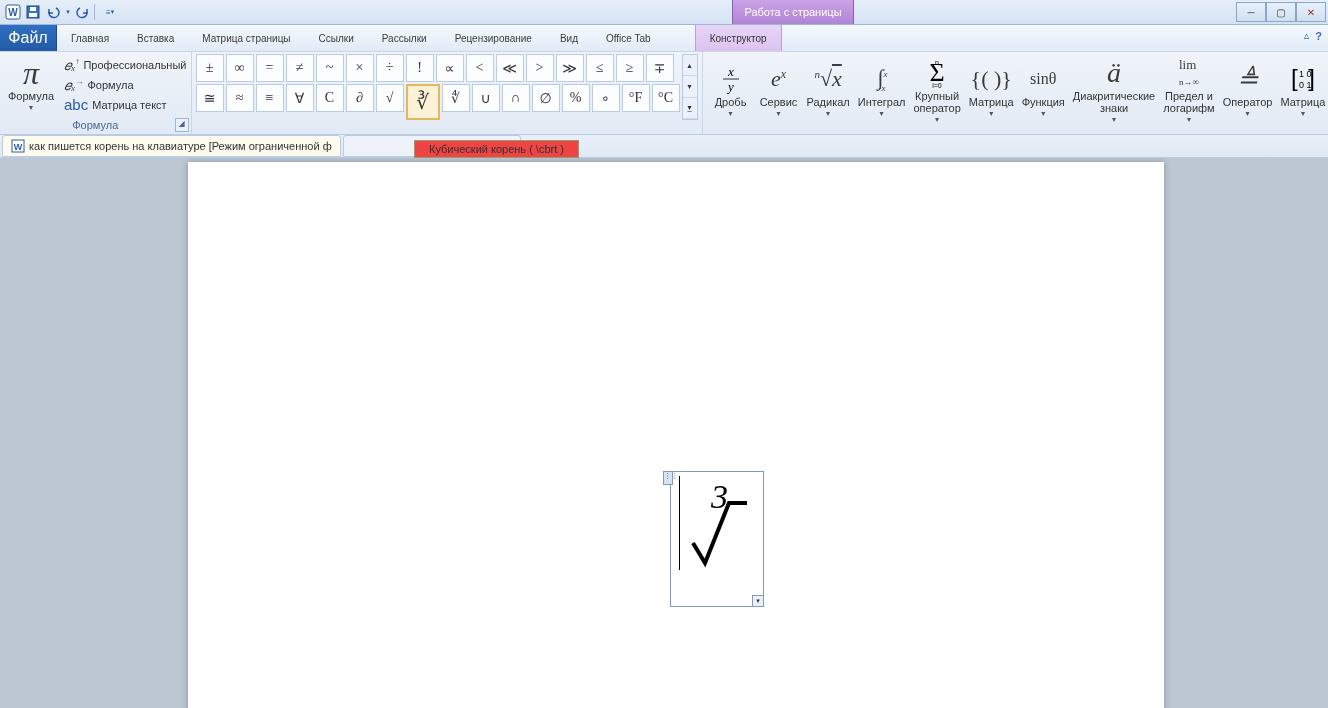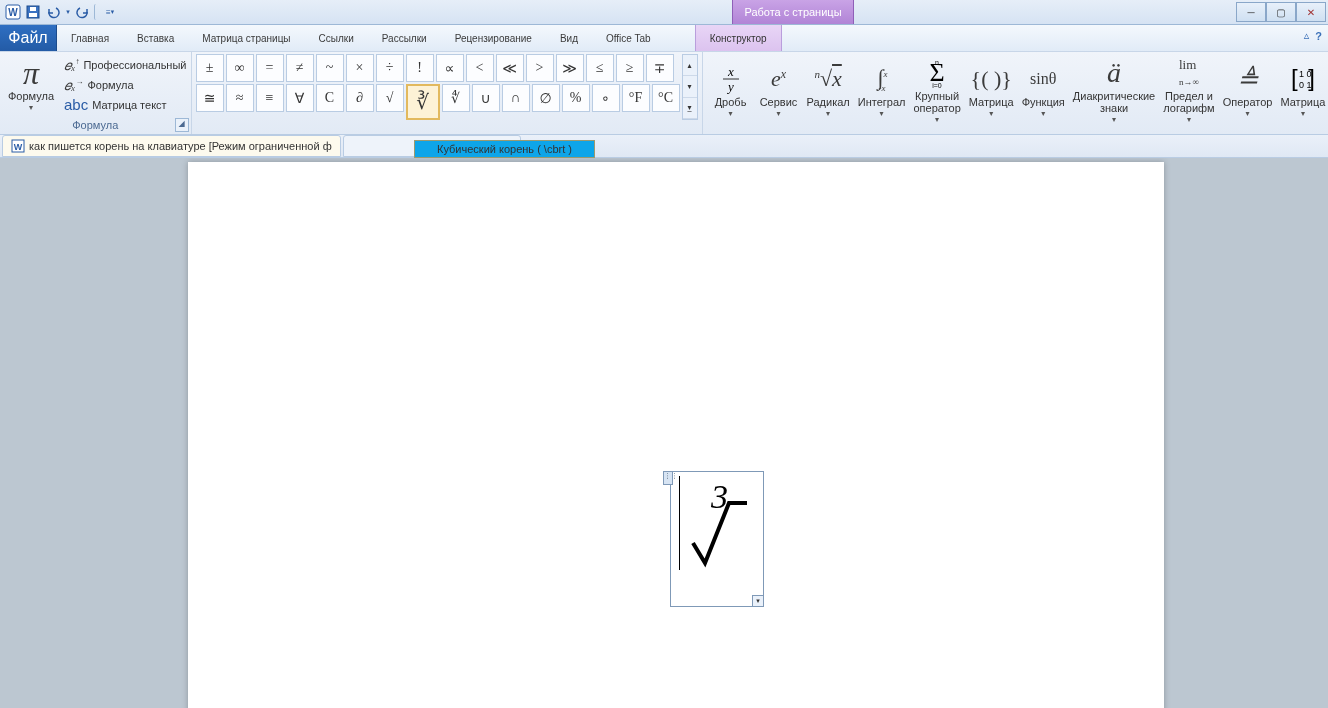--- a/index.html
+++ b/index.html
@@ -27,21 +27,21 @@
 .service-list{display:flex;flex-direction:column;gap:3px;padding-top:2px}
 .service-item{display:flex;align-items:center;gap:4px;font-size:11px;color:#333}
 .sym-grid{display:flex;flex-direction:column;gap:2px}
 .sym-row{display:flex;gap:2px}
 .sym-cell{width:26px;height:26px;border:1px solid #b9cce3;background:#fcfdff;display:flex;align-items:center;justify-content:center;font-size:14px;font-family:"Cambria Math","Times New Roman",serif;color:#333;cursor:pointer}
 .sym-cell.highlight{background:#fdf2d6;border:1px solid #e2b95e;box-shadow:0 0 0 1px #e2b95e inset;font-size:20px;width:32px;height:34px;position:relative;z-index:5}
 .sym-scroll{width:14px;display:flex;flex-direction:column;border:1px solid #b9cce3;background:#eaf1fa}
 .sym-scroll div{flex:1;display:flex;align-items:center;justify-content:center;font-size:8px;border-bottom:1px solid #cdd9e9}
 .doc-tabs{height:22px;background:linear-gradient(#eaf0f9,#dfe8f4);border-bottom:1px solid #b9cce3;display:flex;align-items:center;padding-left:2px;gap:2px}
 .doc-tab{height:20px;border:1px solid #b9cce3;background:#fdfaee;padding:0 8px;display:flex;align-items:center;gap:4px;border-radius:3px 3px 0 0;font-size:11px;max-width:400px;overflow:hidden;white-space:nowrap}
-.tooltip{position:absolute;left:414px;top:140px;background:#0ea5e9;border:1px solid #9a9a70;padding:2px 22px;font-size:11px;z-index:20;white-space:nowrap}
+.tooltip{position:absolute;left:414px;top:140px;background:#ef4444;border:1px solid #9a9a70;padding:2px 14px;font-size:11px;z-index:20;white-space:nowrap}
 .canvas{height:552px;background:#bcc7d1;position:relative;overflow:hidden}
 .page{position:absolute;left:188px;top:4px;width:976px;height:700px;background:#fff;box-shadow:0 0 6px rgba(0,0,0,.25)}
 .eq-frame{position:absolute;left:670px;top:313px;width:92px;height:134px;border:1px solid #7f99b7;background:#fff}
 .eq-handle{position:absolute;left:-8px;top:-1px;width:8px;height:12px;background:#d7e4f3;border:1px solid #7f99b7;font-size:7px;text-align:center;color:#456}
 .eq-drop{position:absolute;right:-1px;bottom:-1px;width:10px;height:10px;border:1px solid #7f99b7;background:#eaf1fa;font-size:7px;text-align:center;line-height:9px}
 .eq-content{font-family:"Cambria Math","Times New Roman",serif;font-style:italic;font-size:60px;position:absolute;left:12px;top:6px}
 .cursor-line{position:absolute;left:8px;top:4px;width:1px;height:94px;background:#000}
 .pi-icon{font-family:"Cambria Math",serif;font-style:italic;font-size:32px;color:#3b3b3b}
 .struct-ico{font-family:"Cambria Math","Times New Roman",serif;font-style:italic;font-size:22px;color:#3b3b3b}
 svg{display:block}

